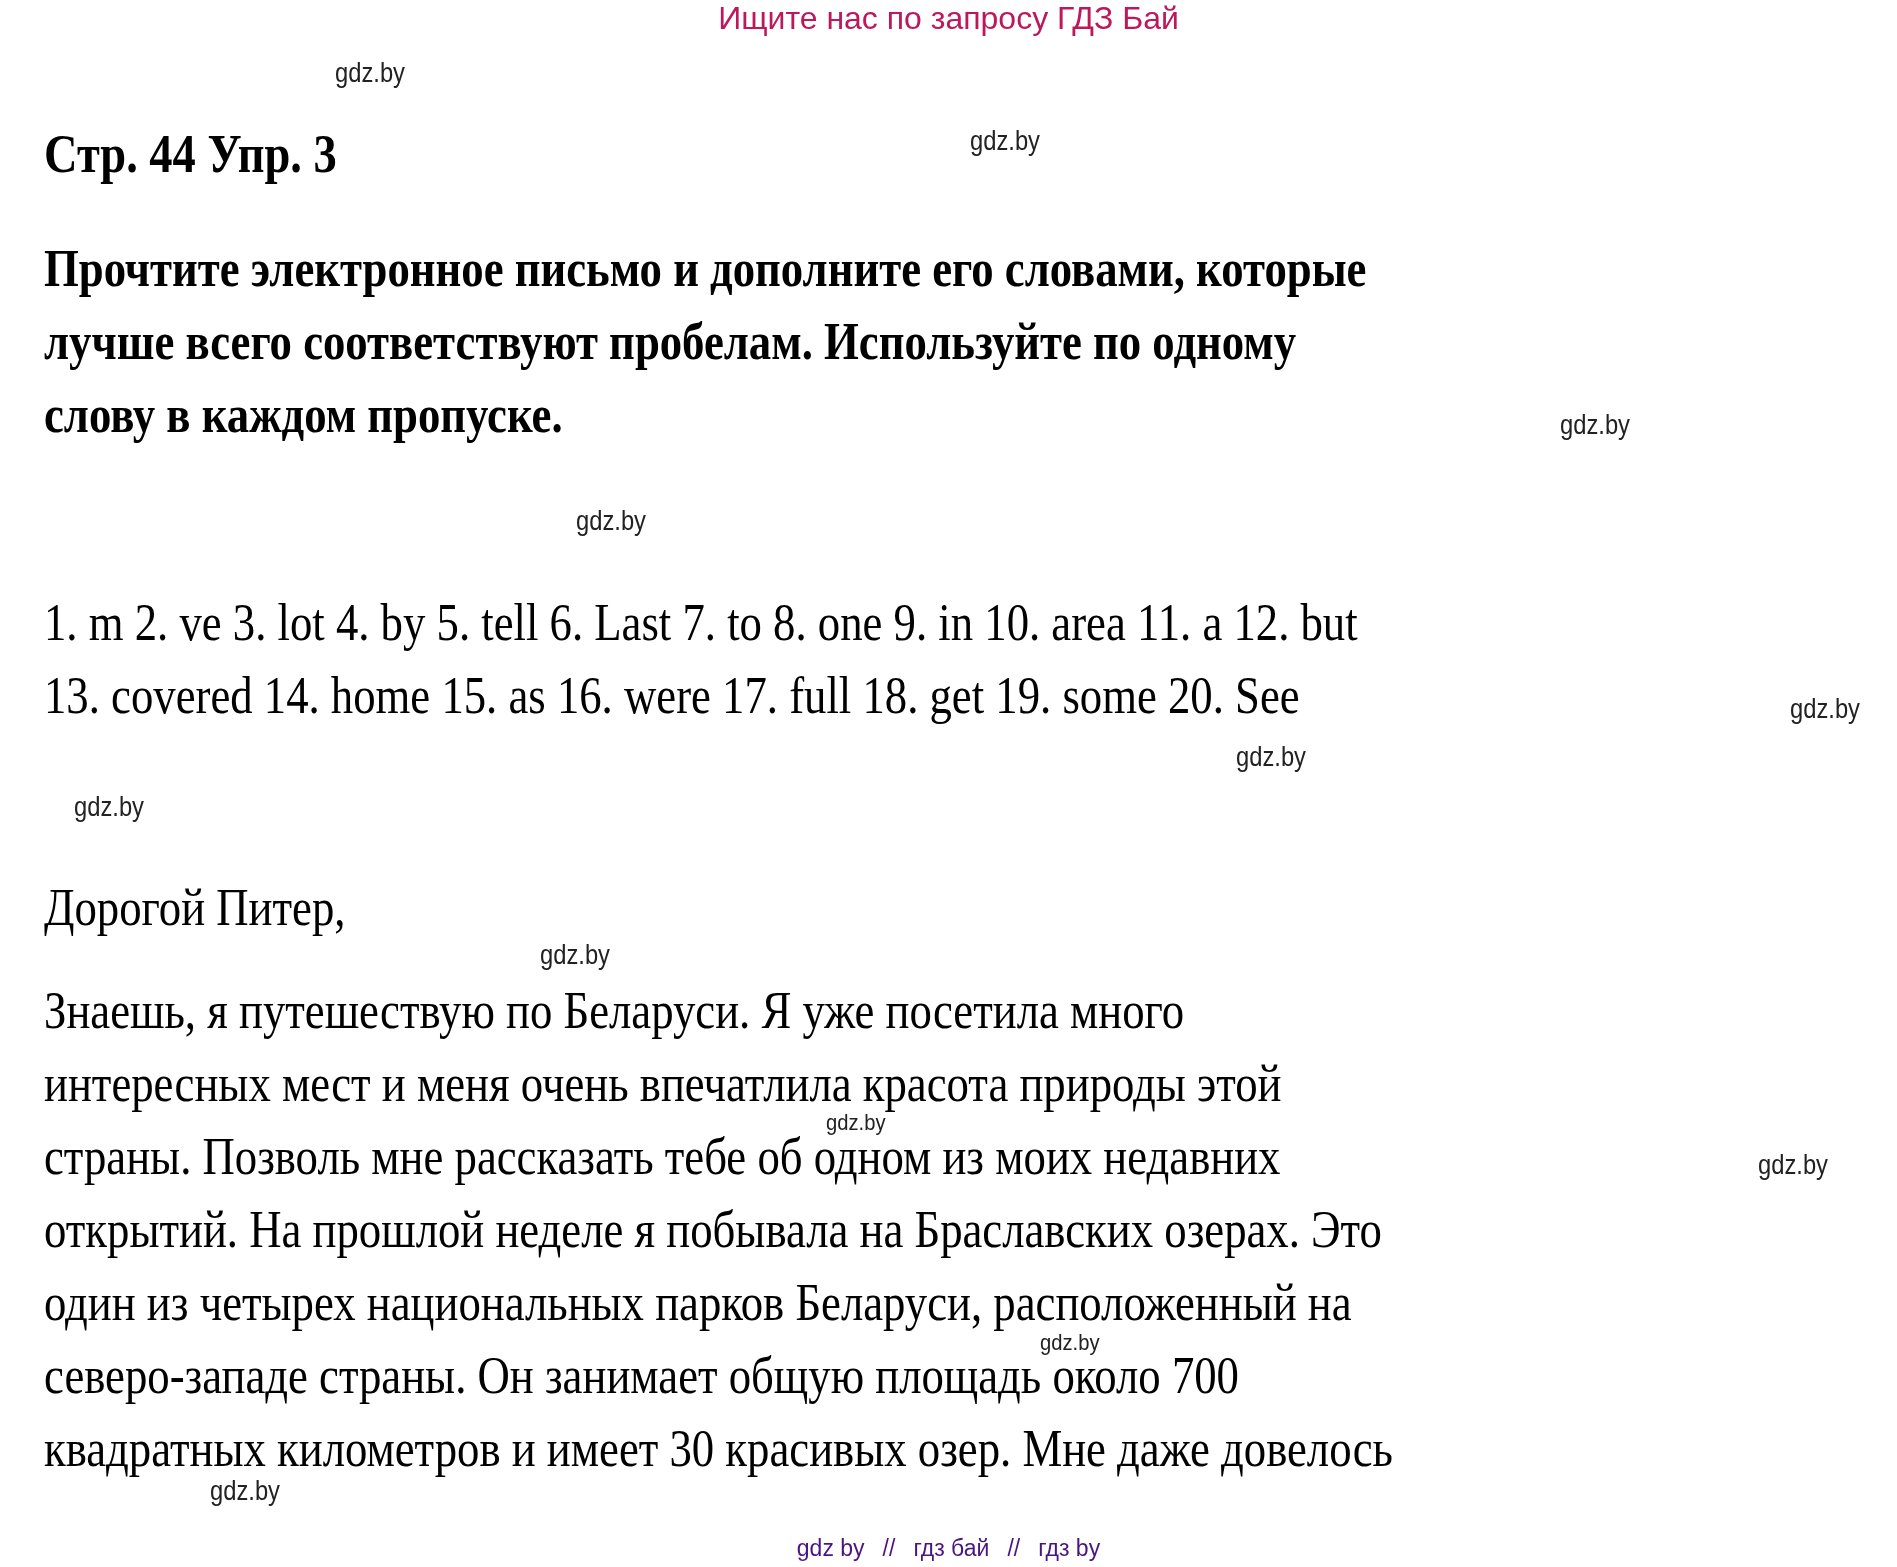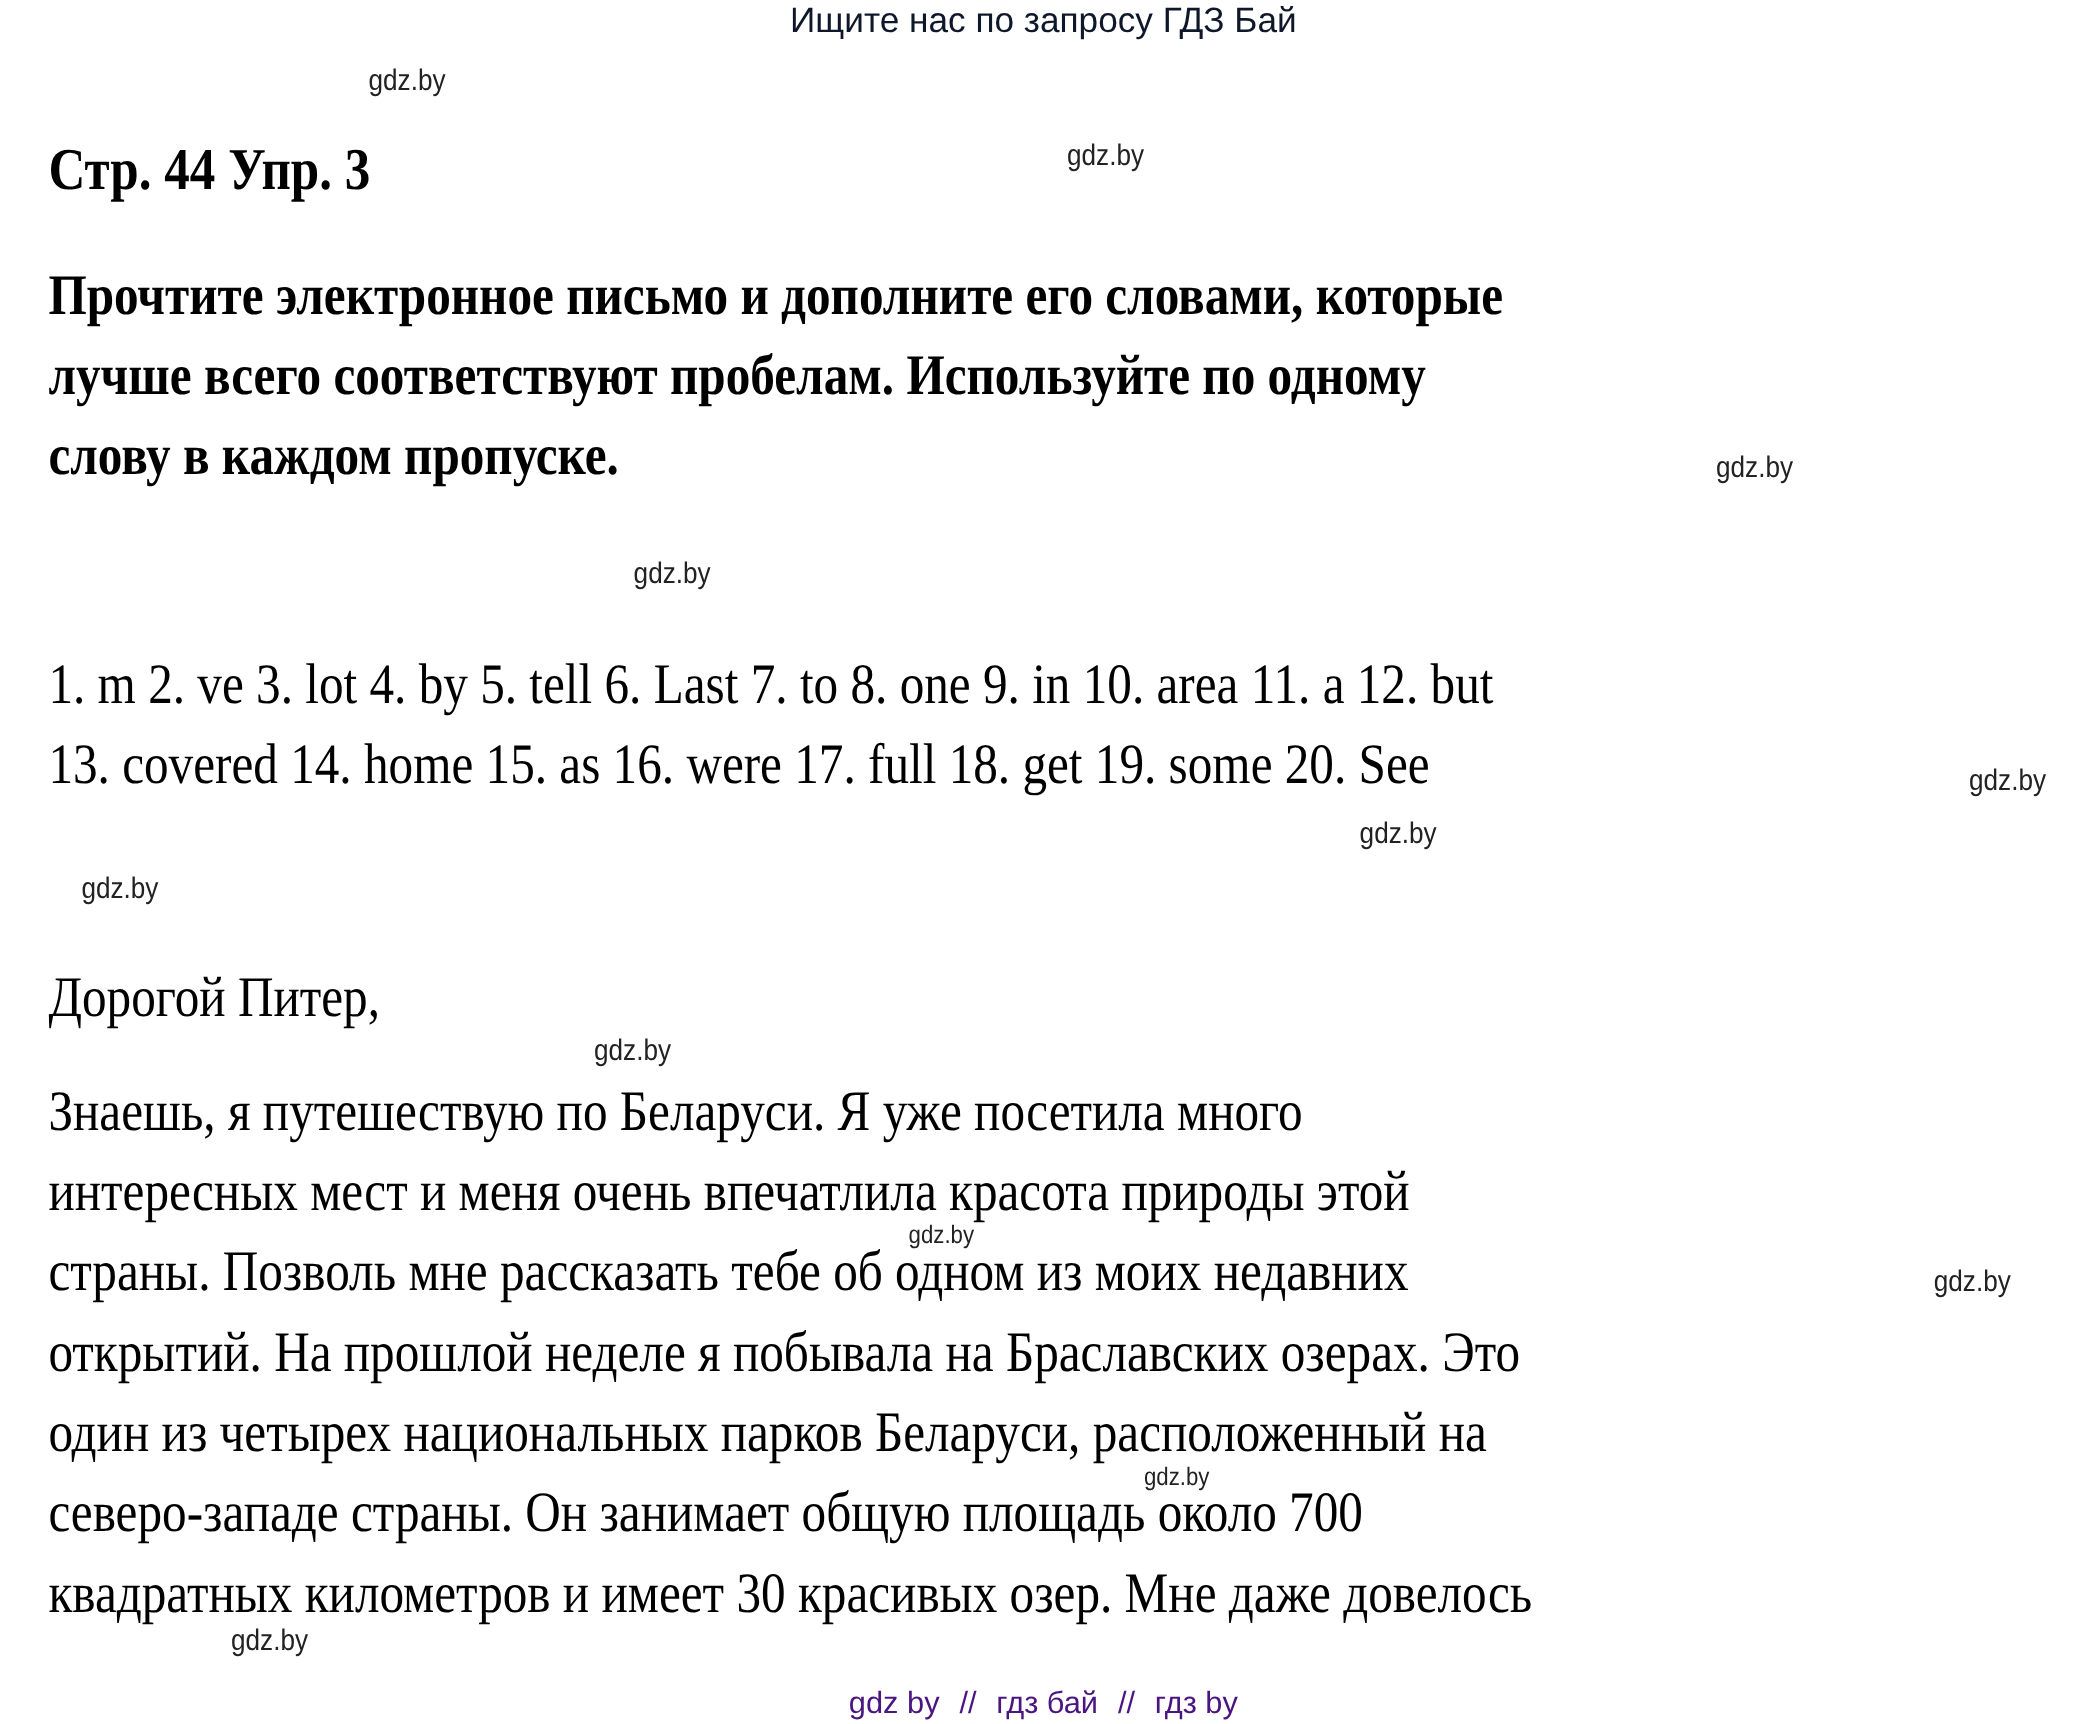--- a/index.html
+++ b/index.html
@@ -15,21 +15,21 @@
       font-family: "Liberation Serif", serif;
       color: #000;
     }
     .abs { position: absolute; white-space: nowrap; }
 
     .top-banner {
       left: 0; width: 1897px; top: 0;
       text-align: center;
       font-family: "Liberation Sans", sans-serif;
       font-size: 32px;
-      color: #0f172a;
+      color: #be185d;
       line-height: 36px;
     }
     .wm {
       font-family: "Liberation Sans", sans-serif;
       font-size: 27px;
       color: #222;
       transform: scaleX(0.88);
       transform-origin: left top;
     }
     .page-title {
@@ -72,21 +72,21 @@
       line-height: 73px;
       transform: scaleX(0.86);
       transform-origin: left top;
     }
     .letter-body div { white-space: nowrap; }
 
     .footer {
       left: 0; width: 1897px; top: 1530px;
       text-align: center;
       font-family: "Liberation Sans", sans-serif;
-      font-size: 28px;
+      font-size: 23px;
       color: #4a1580;
       line-height: 36px;
     }
     .footer span.sep { margin: 0 18px; }
   </style>
 </head>
 <body>
 
 <div class="abs top-banner">Ищите нас по запросу ГДЗ Бай</div>
 

